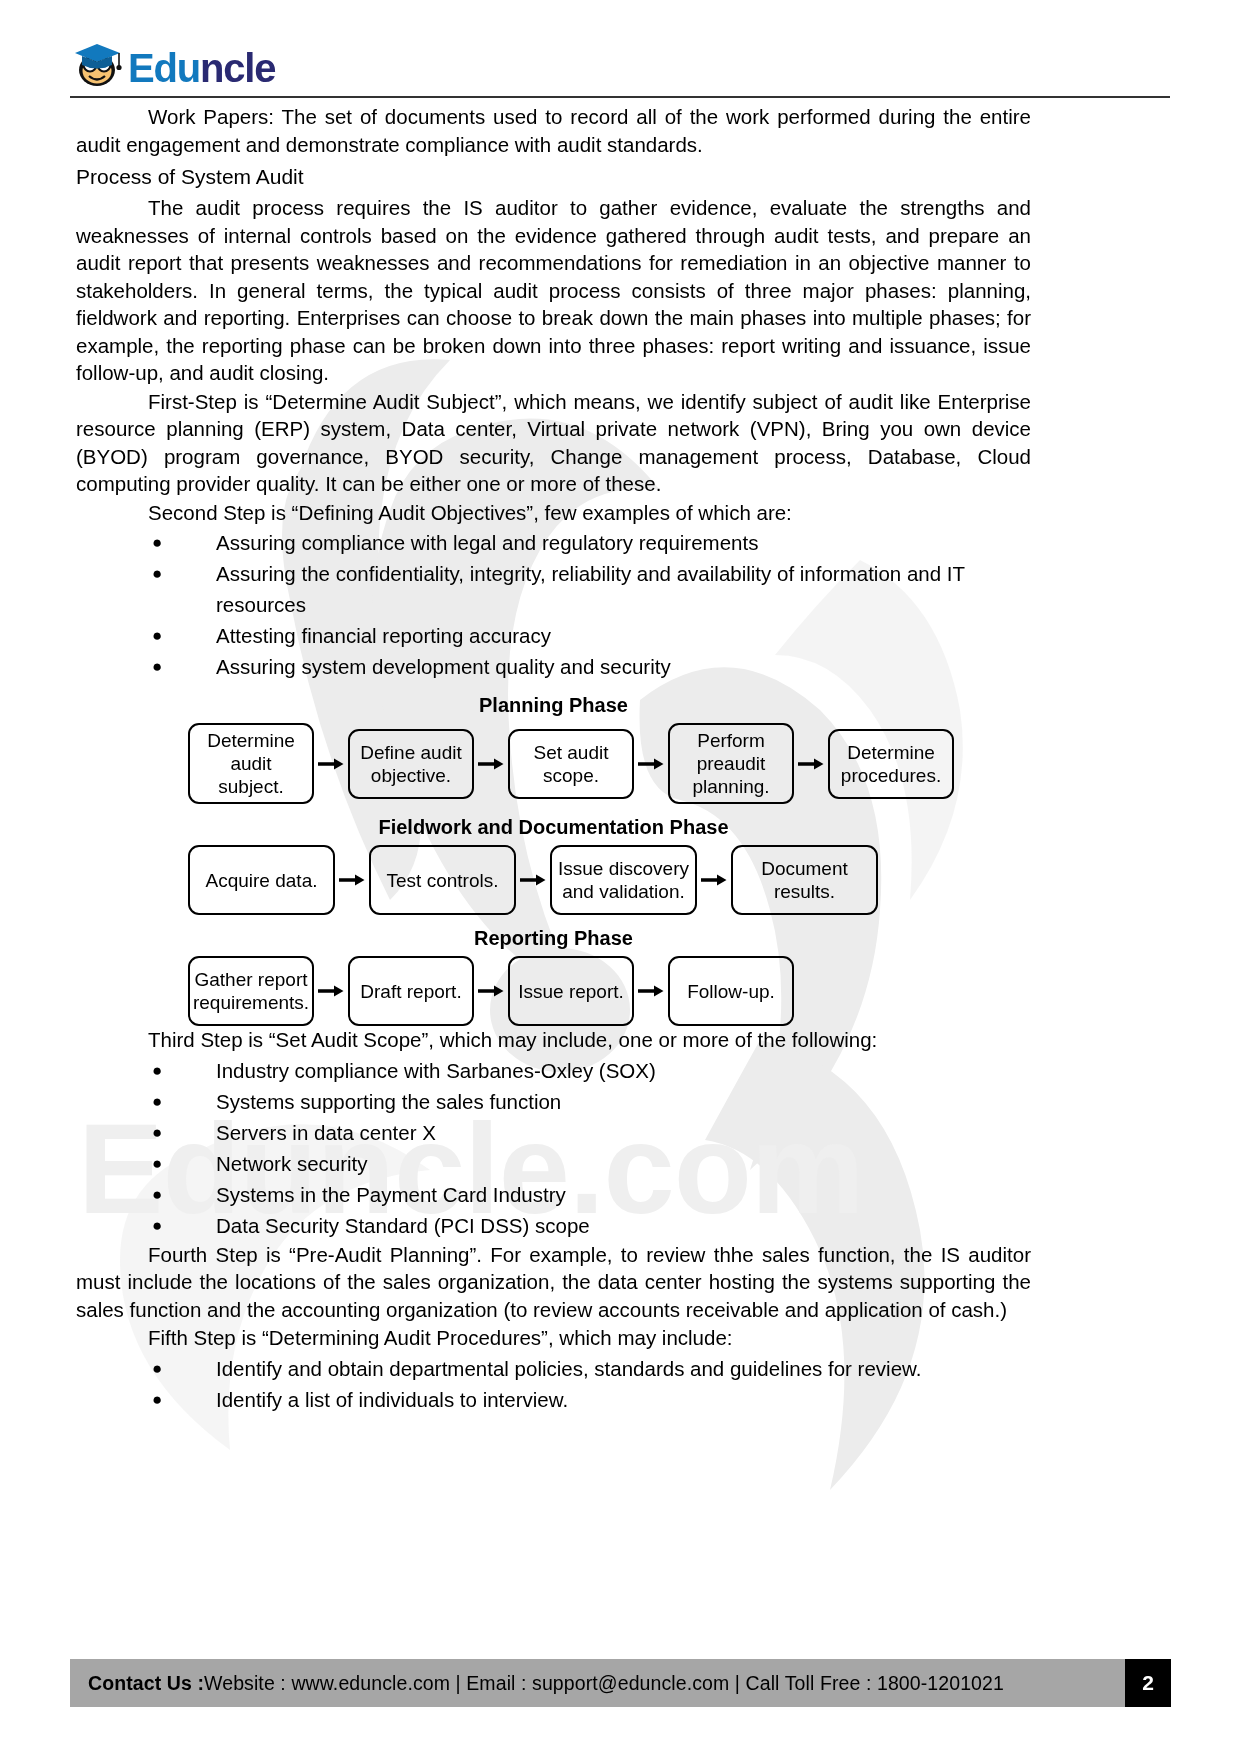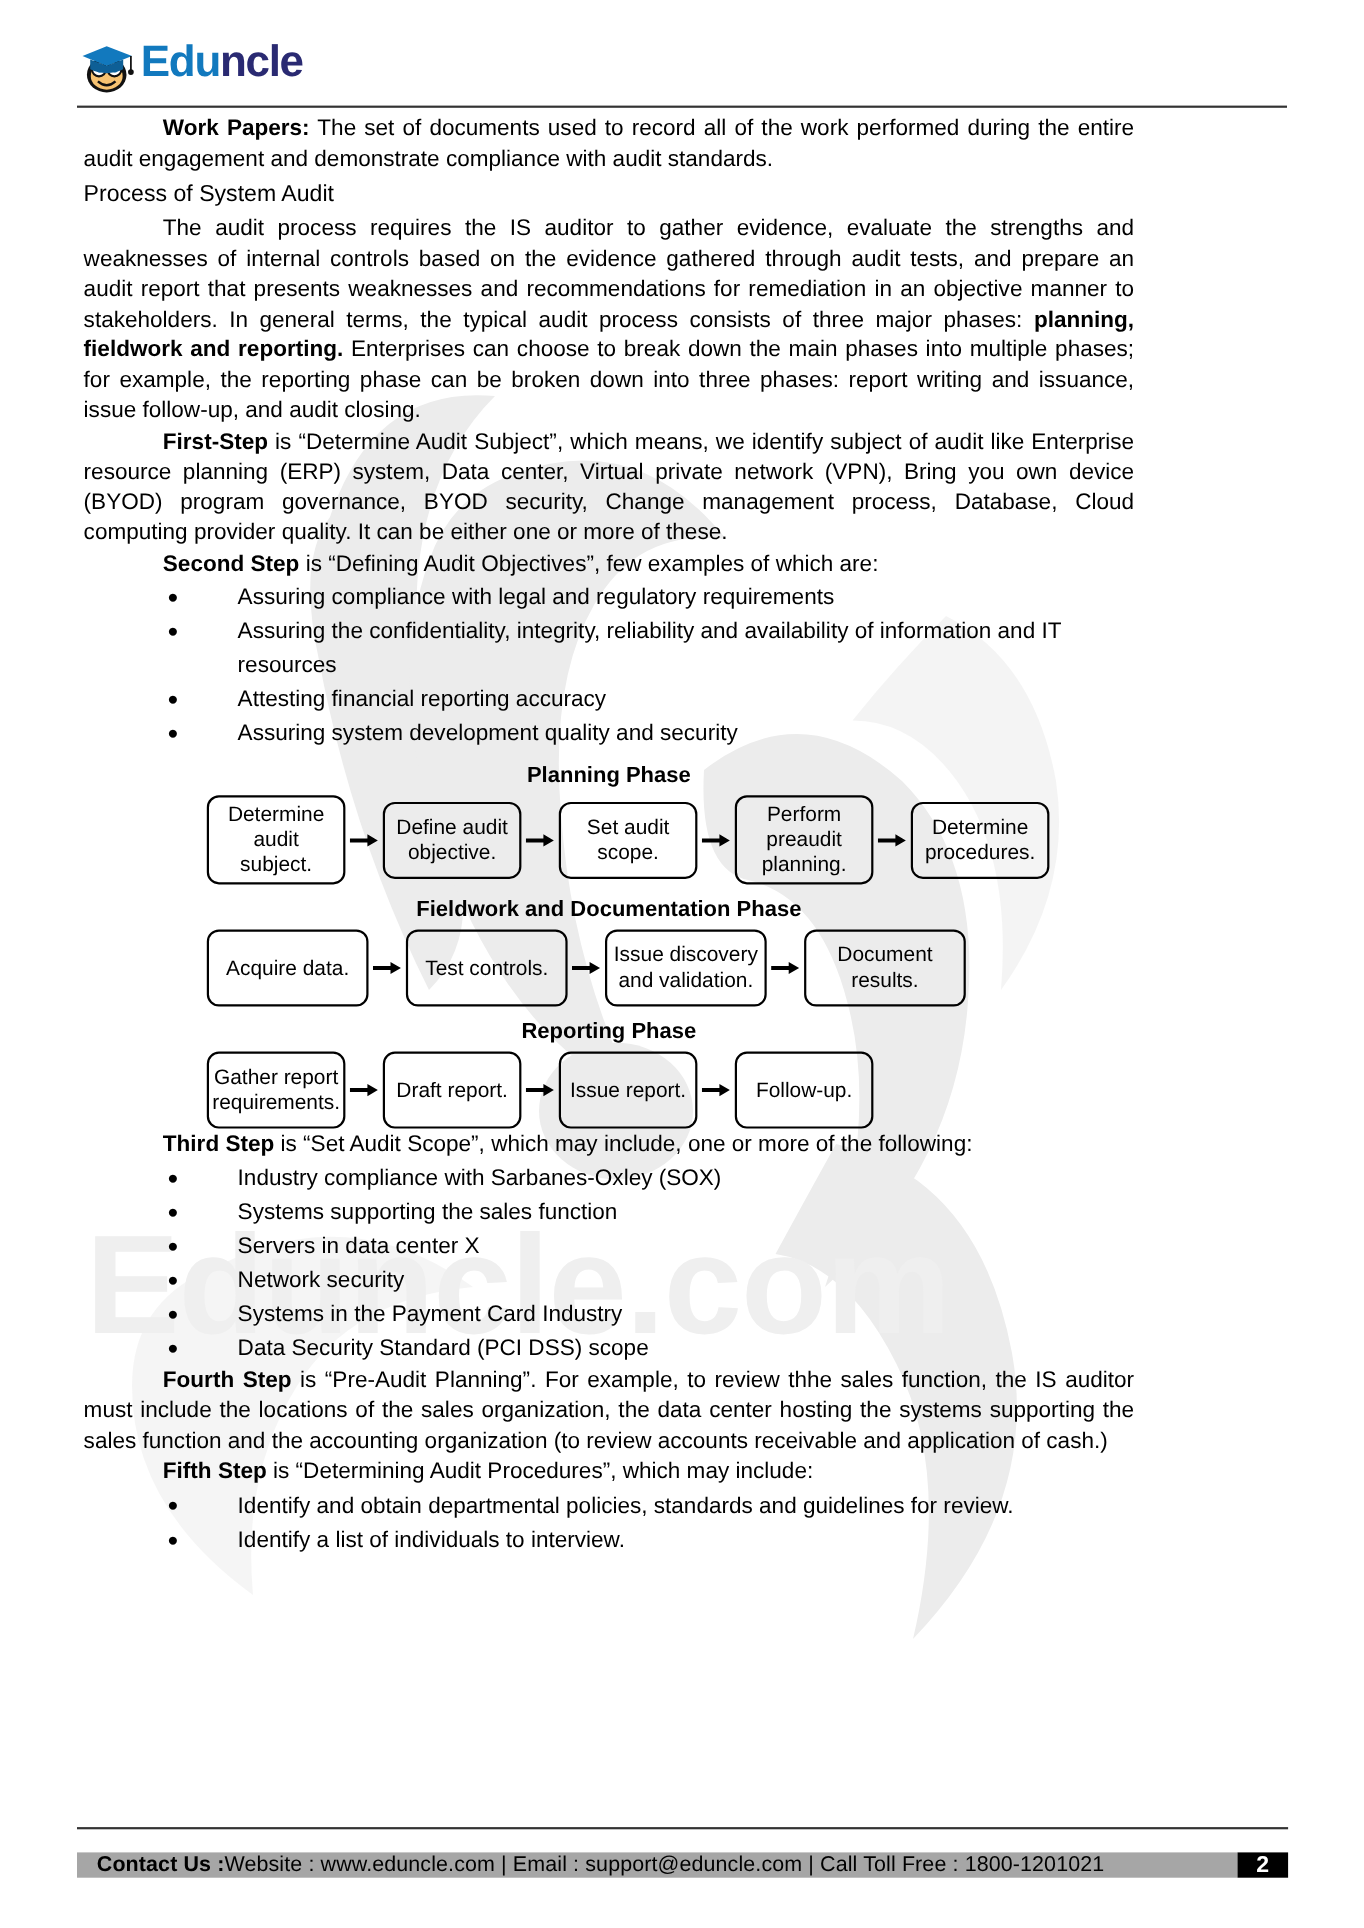--- a/index.html
+++ b/index.html
@@ -47,21 +47,21 @@
     padding: 0;
   }
 
   
   #logo-area {
     position: absolute;
     left: 70px;
     top: 36px;
     height: 52px;
     display: flex;
-    align-items: flex-start;
+    align-items: flex-end;
     gap: 4px;
   }
   .logo-mascot { width: 54px; height: 50px; display:block; }
   .logo-wordmark {
     font-family: "Liberation Sans", sans-serif;
     font-size: 40px;
     font-weight: bold;
     letter-spacing: -1.2px;
     line-height: 1;
   }
@@ -87,21 +87,21 @@
   }
 
   p.para {
     font-size: 20.5px;
     line-height: 27.5px;
     text-align: justify;
     text-justify: inter-word;
     margin: 0 0 1px 0;
   }
   p.para.indent { text-indent: 72px; }
-  p.para b { font-weight: bold; }
+  p.para b { font-weight: normal; }
 
   h3.section-head {
     font-size: 21px;
     font-weight: normal;
     line-height: 30px;
     margin: 4px 0 2px 0;
   }
 
   ul.bullets { list-style: none; margin: 0; padding: 0; }
   ul.bullets li {
@@ -162,21 +162,21 @@
   .row-planning .flow-box.w-tall { min-height: 80px; }
   .row-fieldwork .flow-box { width: 147px; }
   .row-reporting .flow-box { width: 126px; }
 
   
   #footer {
     position: absolute;
     left: 70px;
     bottom: 46px;
     width: 1101px;
-    height: 23px;
+    height: 48px;
     display: flex;
     align-items: stretch;
   }
   #footer-bar {
     flex: 1;
     background: #a6a6a6;
     display: flex;
     align-items: center;
     padding-left: 18px;
     font-size: 19.5px;

